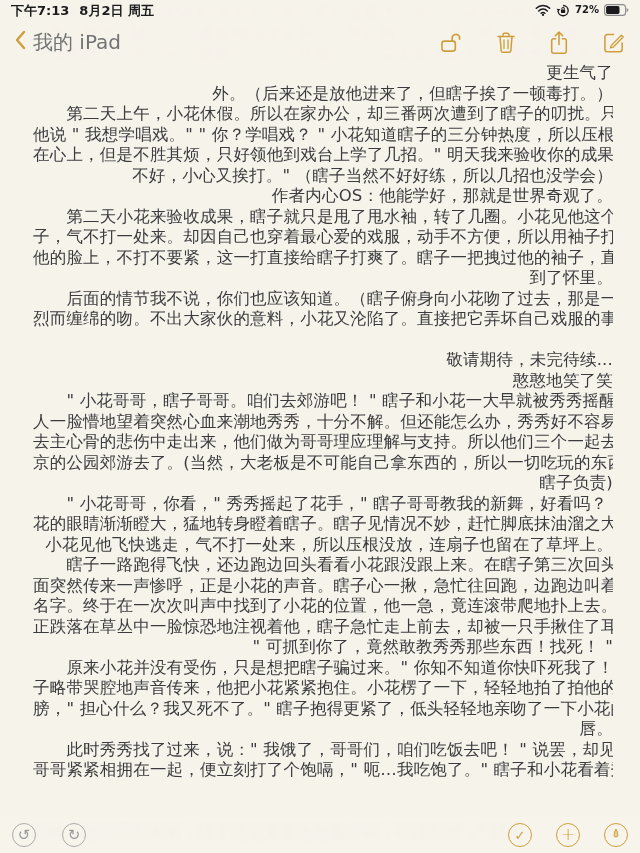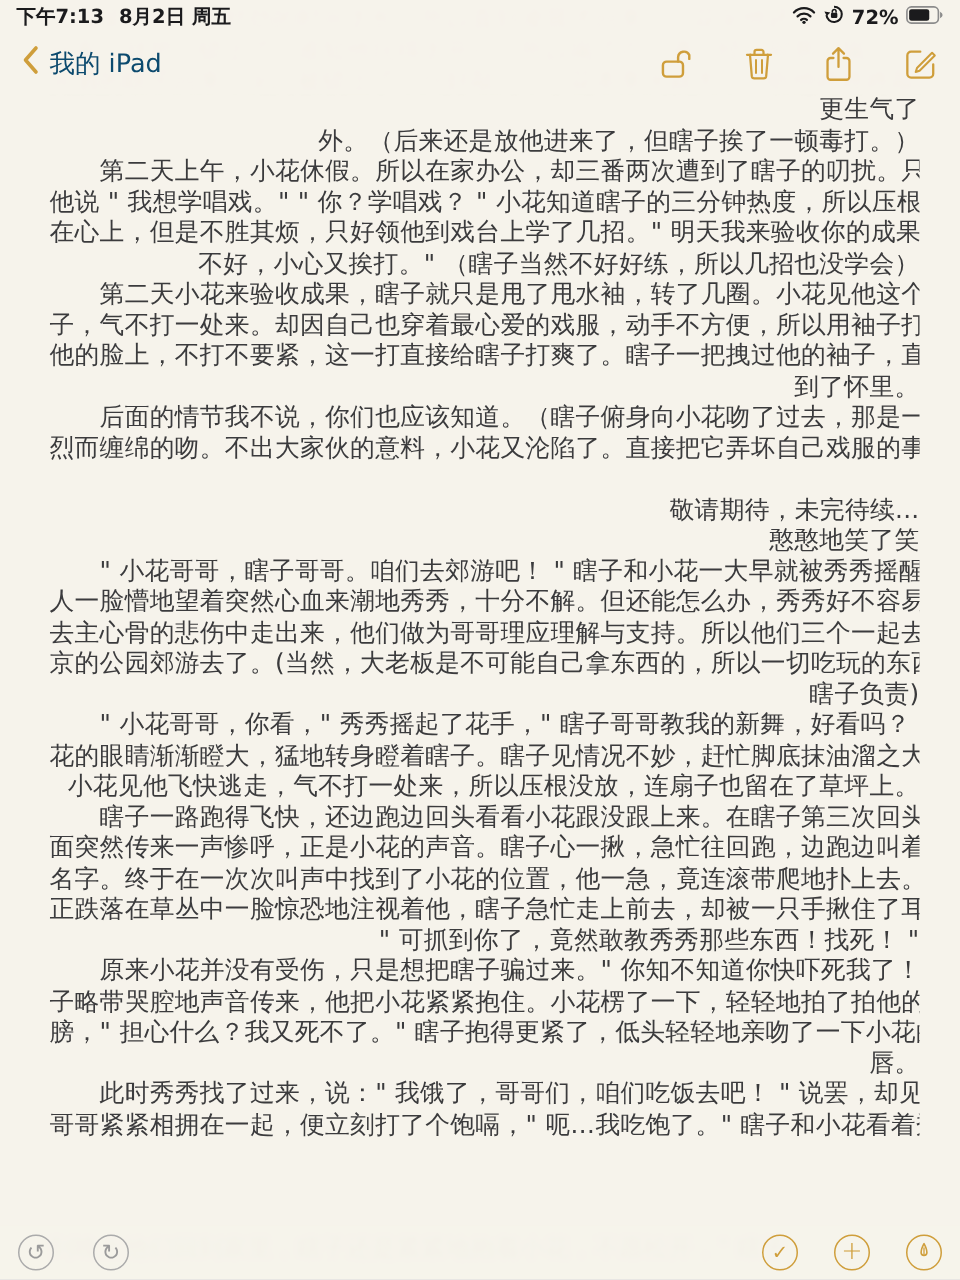--- a/index.html
+++ b/index.html
@@ -26,30 +26,30 @@
 
   
   .status-bar{
     position:absolute;top:0;left:0;right:0;height:22px;z-index:5;
     background:rgba(246,243,235,.9);
     display:flex;align-items:center;justify-content:space-between;
     padding:10px 11px;box-sizing:border-box;
     color:#1b1b1d;font-size:13px;font-weight:700;
   }
   .sb-left{display:flex;gap:10px;align-items:center;}
-  .sb-right{display:flex;gap:5px;align-items:flex-end;font-size:13px;font-weight:600;}
+  .sb-right{display:flex;gap:5px;align-items:flex-start;font-size:10px;font-weight:600;}
 
   .nav-bar{
     position:absolute;top:22px;left:0;right:0;height:41px;z-index:5;
     background:rgba(246,243,235,.9);
     display:flex;align-items:center;justify-content:space-between;
     padding:0 14px;box-sizing:border-box;
   }
-  .back-btn{display:flex;align-items:center;gap:7px;color:#0c4a6e;
-    font-size:17px;cursor:pointer;}
+  .back-btn{display:flex;align-items:center;gap:7px;color:#737373;
+    font-size:20px;cursor:pointer;}
   .nav-icons{display:flex;align-items:center;gap:33px;}
   .nav-icons svg{display:block;cursor:pointer;}
 
   .bottom-bar{
     position:absolute;left:0;right:0;bottom:0;height:36px;z-index:5;
     background:rgba(246,243,235,.85);
     display:flex;align-items:center;justify-content:space-between;
     padding:0 12px;box-sizing:border-box;
   }
   .bb-group{display:flex;align-items:center;gap:26px;}
@@ -71,20 +71,21 @@
 
   <div class="note-lines" id="note-lines">
       <div class="line">更生气了
   
 。小花打开了一条门缝，瞎子呆头呆脑的探出脑袋，却被小花直接锁在门</div>
       <div class="line">外。（后来还是放他进来了，但瞎子挨了一顿毒打。）</div>
       <div class="line">　　第二天上午，小花休假。所以在家办公，却三番两次遭到了瞎子的叨扰。只好听</div>
       <div class="line">他说 " 我想学唱戏。" " 你？学唱戏？ " 小花知道瞎子的三分钟热度，所以压根没放</div>
       <div class="line">在心上，但是不胜其烦，只好领他到戏台上学了几招。" 明天我来验收你的成果。练</div>
       <div class="line">不好，小心又挨打。" （瞎子当然不好好练，所以几招也没学会）</div>
+      <div class="line">作者内心OS：他能学好，那就是世界奇观了。</div>
       <div class="line">　　第二天小花来验收成果，瞎子就只是甩了甩水袖，转了几圈。小花见他这个样</div>
       <div class="line">子，气不打一处来。却因自己也穿着最心爱的戏服，动手不方便，所以用袖子打到了</div>
       <div class="line">他的脸上，不打不要紧，这一打直接给瞎子打爽了。瞎子一把拽过他的袖子，直接拉</div>
       <div class="line">到了怀里。</div>
       <div class="line">　　后面的情节我不说，你们也应该知道。（瞎子俯身向小花吻了过去，那是一个热</div>
       <div class="line">烈而缠绵的吻。不出大家伙的意料，小花又沦陷了。直接把它弄坏自己戏服的事忘到</div>
       <div class="line">&nbsp;</div>
       <div class="line">敬请期待，未完待续...</div>
       <div class="line">憨憨地笑了笑</div>
       <div class="line">　　" 小花哥哥，瞎子哥哥。咱们去郊游吧！ " 瞎子和小花一大早就被秀秀摇醒，两</div>

